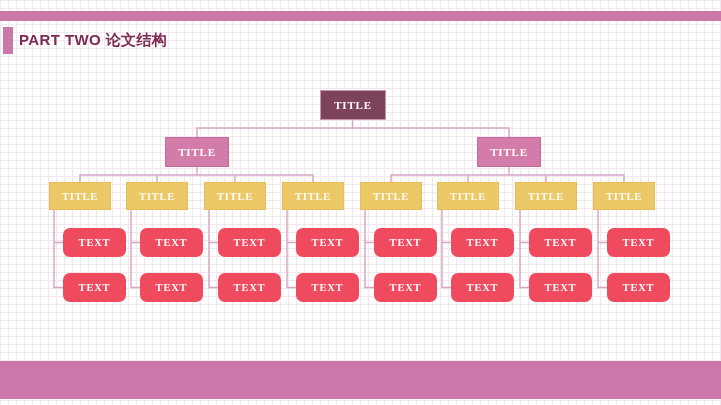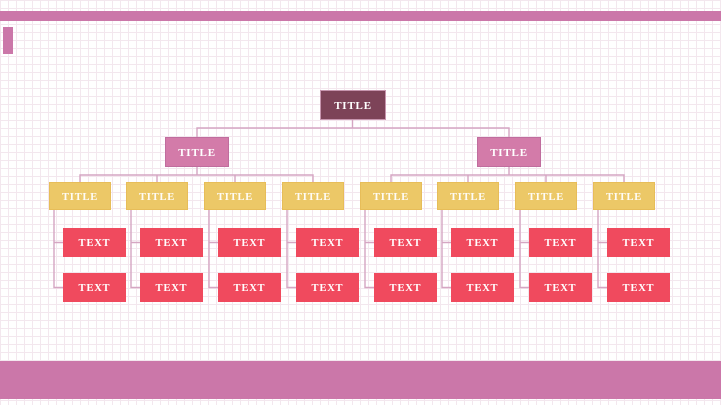--- a/index.html
+++ b/index.html
@@ -19,31 +19,32 @@
   .page-title{margin:0 0 0 19px;font-size:15px;font-weight:bold;color:#7b2b51;letter-spacing:.4px;}
   .diagram{position:absolute;left:0;top:0;width:721px;height:405px;}
   .connectors{position:absolute;left:0;top:0;pointer-events:none;}
   .box{
     position:absolute;display:flex;align-items:center;justify-content:center;
     font-weight:bold;letter-spacing:.8px;color:#ffffff;box-sizing:border-box;font-family:Liberation Serif, serif;
   }
   .root{width:66px;height:30px;background:#7d4358;border:1px solid #c795ae;font-size:11px;}
   .lv2{width:64px;height:30px;background:#d37ba9;border:1px solid #c06d9e;font-size:11px;}
   .lv3{width:62px;height:28px;background:#ecc867;border:1px solid #e7bd59;font-size:10.5px;color:rgba(255,255,255,.95);}
-  .txt{width:63px;height:29px;background:#f04a5e;font-size:10.5px;}
+  .txt{width:63px;height:29px;background:#f04a5e;font-size:10.5px;border-radius:7px;}
 </style>
 </head>
 <body>
 
 <div class="slide">
 
   <div class="bar top"></div>
 
   <div class="header">
     <div class="accent"></div>
+    <h1 class="page-title">PART TWO 论文结构</h1>
   </div>
 
   <div class="diagram">
 
     <svg class="connectors" width="721" height="405" viewBox="0 0 721 405" fill="none">
       <path d="M352.5 120V128 M197 137V128H509V137 M197 166.5V175 M509 166.5V175
                M80 182V175H313V182 M157 175V182 M235 175V182
                M391 182V175H624V182 M468 175V182 M546 175V182" stroke="#d5a6c3" stroke-width="1.4"></path>
       <path d="M54 210V287.5H63 M54 242.5H63
                M131 210V287.5H140 M131 242.5H140

